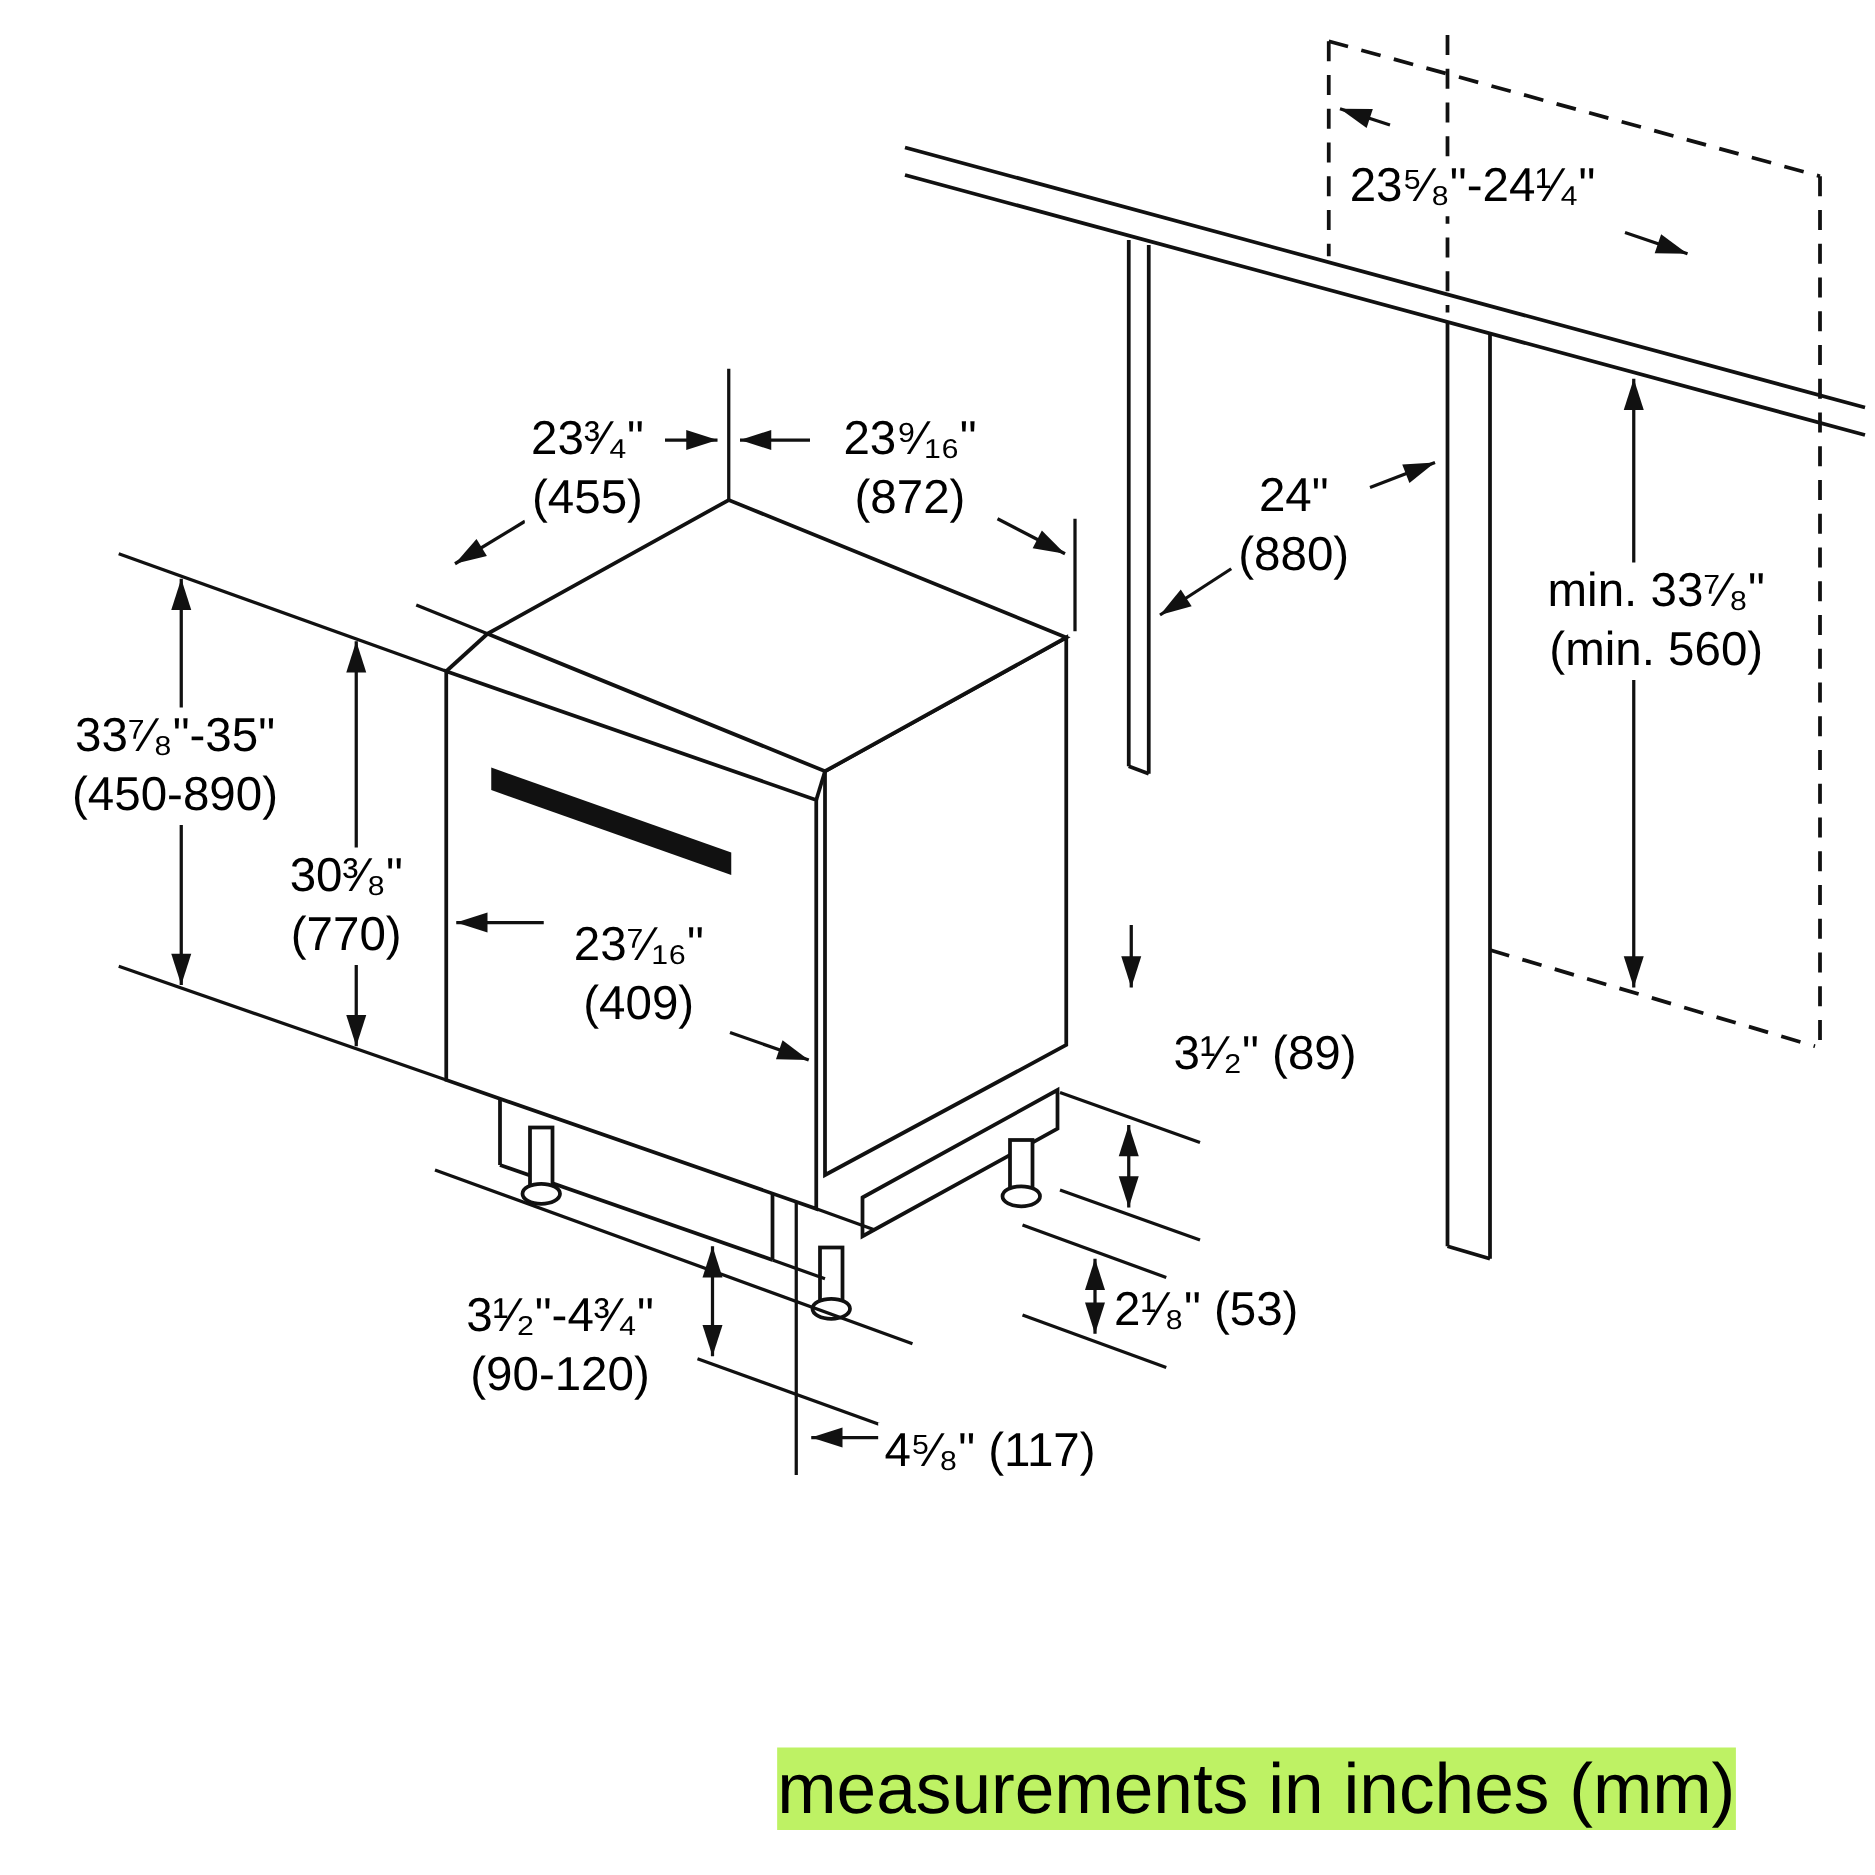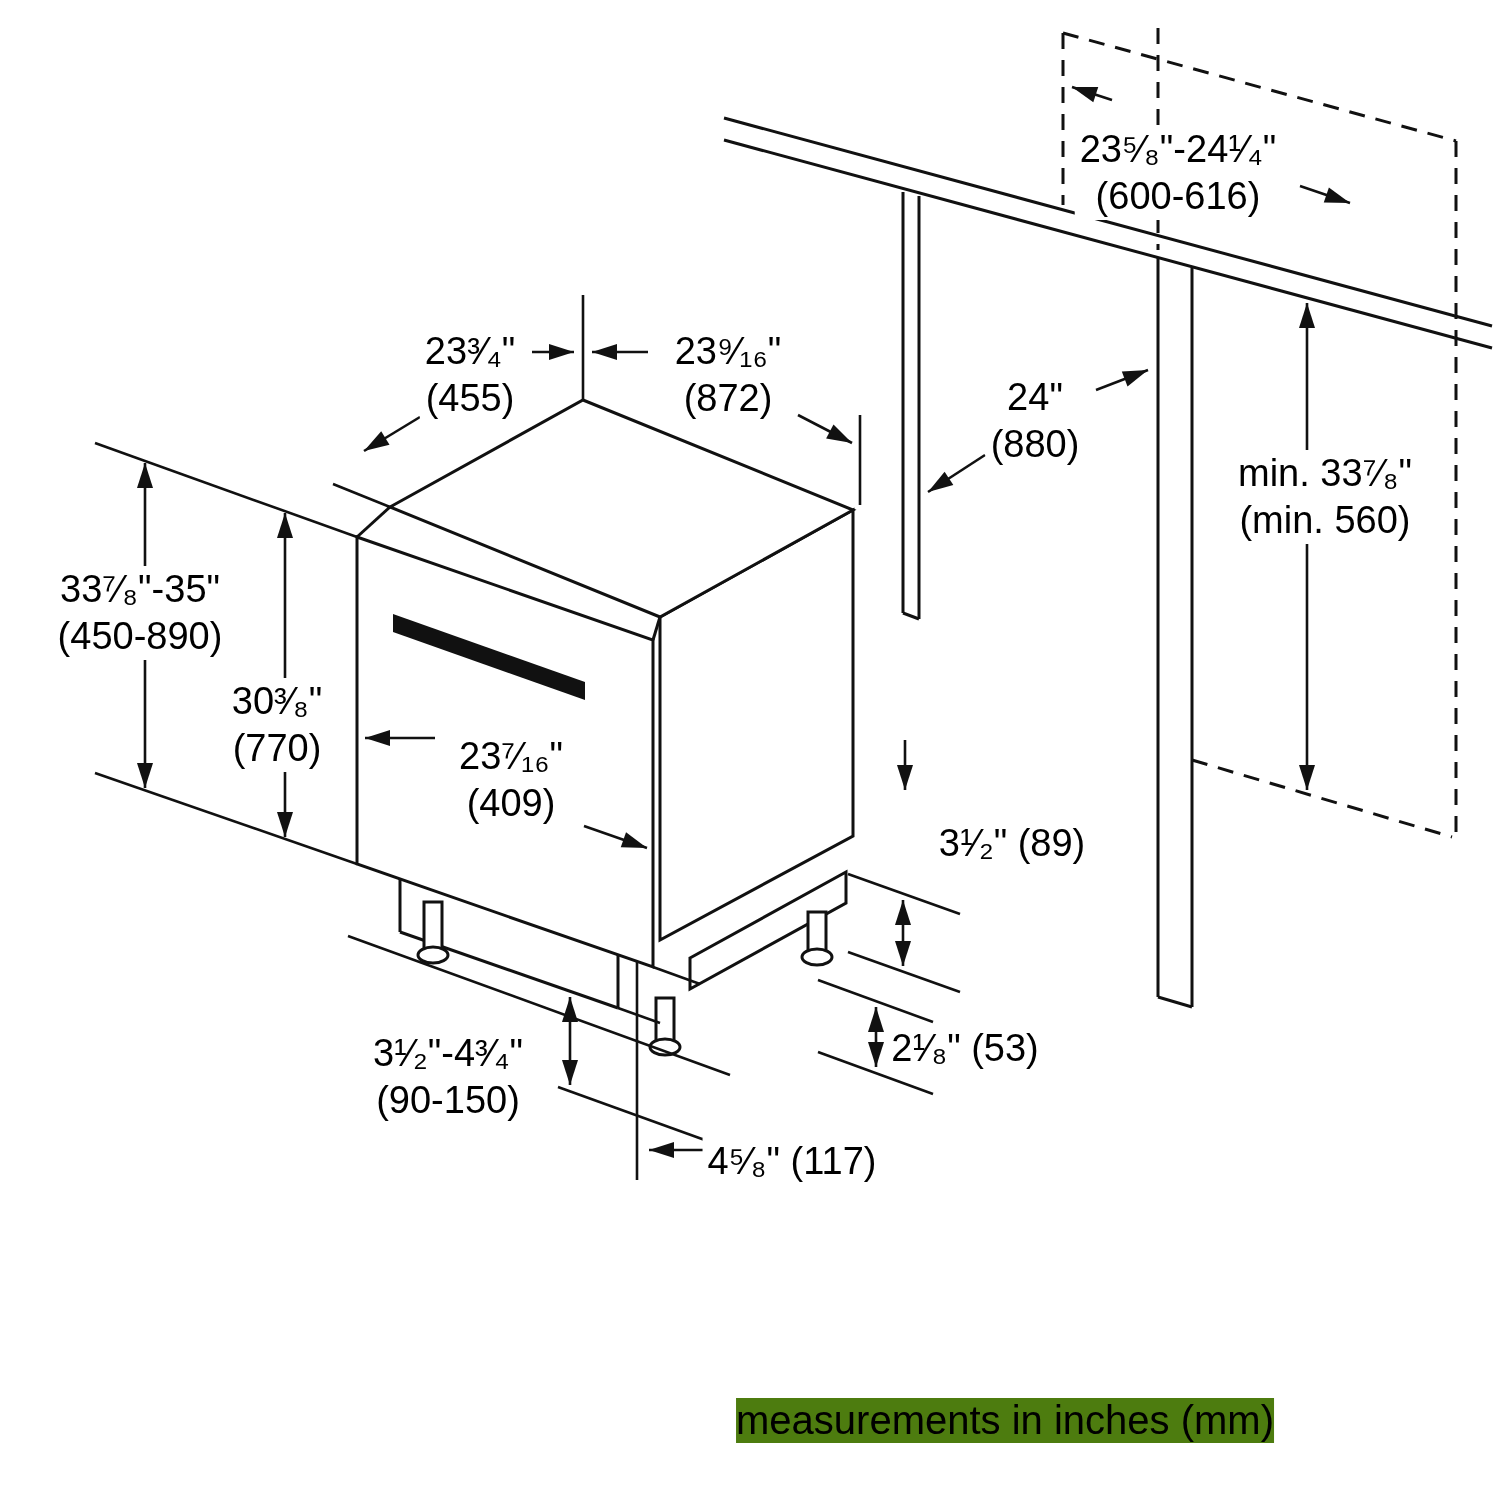--- a/index.html
+++ b/index.html
@@ -19,23 +19,23 @@
     background:#fff;
     font-size:38px;
     line-height:47px;
     white-space:nowrap;
     padding:0 5px;
   }
   .lbl span{display:block;}
   .caption{
     position:absolute;
     transform:translateX(-50%);
-    font-size:40px;
+    font-size:57px;
     white-space:nowrap;
-    background:#4d7c0f;
+    background:#bef264;
   }
 </style>
 </head>
 <body>
 
 <div id="stage">
 
   <svg id="lineart" width="1500" height="1500" viewBox="0 0 1500 1500">
     <defs>
       <marker id="ah" markerUnits="userSpaceOnUse" markerWidth="30" markerHeight="20" refX="27" refY="10" orient="auto">
@@ -145,21 +145,20 @@
   <div class="lbl" style="left:470px;top:328px;">
     <span>23³⁄₄"</span>
     <span>(455)</span>
   </div>
   <div class="lbl" style="left:728px;top:328px;">
     <span>23⁹⁄₁₆"</span>
     <span>(872)</span>
   </div>
   <div class="lbl" style="left:1178px;top:126px;">
     <span>23⁵⁄₈"-24¹⁄₄"</span>
-    <span>(600-616)</span>
   </div>
   <div class="lbl" style="left:1035px;top:374px;">
     <span>24"</span>
     <span>(880)</span>
   </div>
   <div class="lbl" style="left:1325px;top:450px;">
     <span>min. 33⁷⁄₈"</span>
     <span>(min. 560)</span>
   </div>
   <div class="lbl" style="left:140px;top:566px;">
@@ -175,21 +174,21 @@
     <span>(409)</span>
   </div>
   <div class="lbl" style="left:1012px;top:820px;">
     <span>3¹⁄₂" (89)</span>
   </div>
   <div class="lbl" style="left:965px;top:1025px;">
     <span>2¹⁄₈" (53)</span>
   </div>
   <div class="lbl" style="left:448px;top:1030px;">
     <span>3¹⁄₂"-4³⁄₄"</span>
-    <span>(90-150)</span>
+    <span>(90-120)</span>
   </div>
   <div class="lbl" style="left:792px;top:1138px;">
     <span>4⁵⁄₈" (117)</span>
   </div>
 
   <div class="caption" style="left:1005px;top:1398px;">measurements in inches (mm)</div>
 
 </div>
 
 </body></html>

